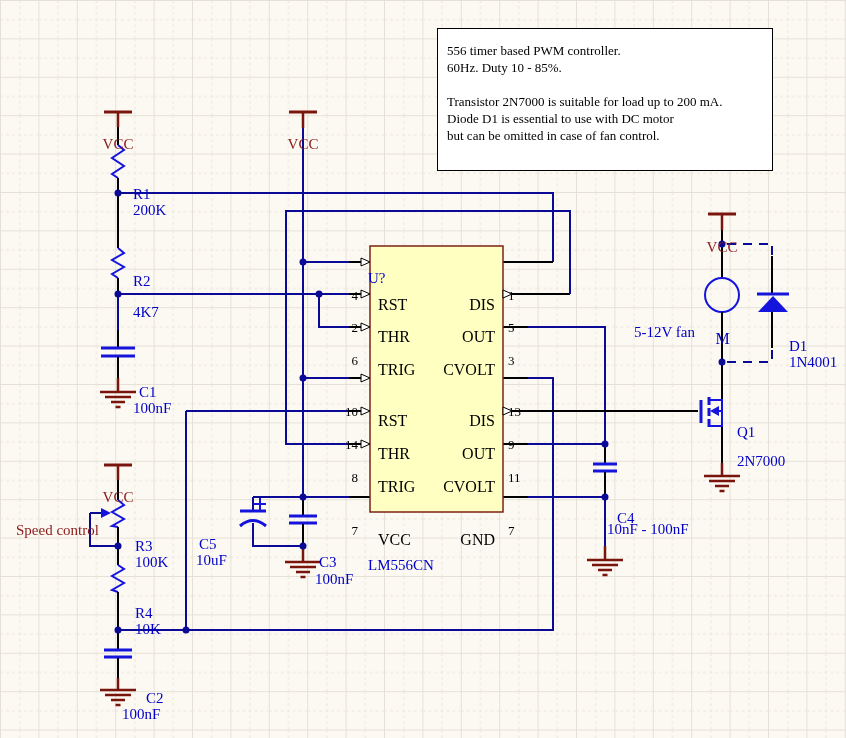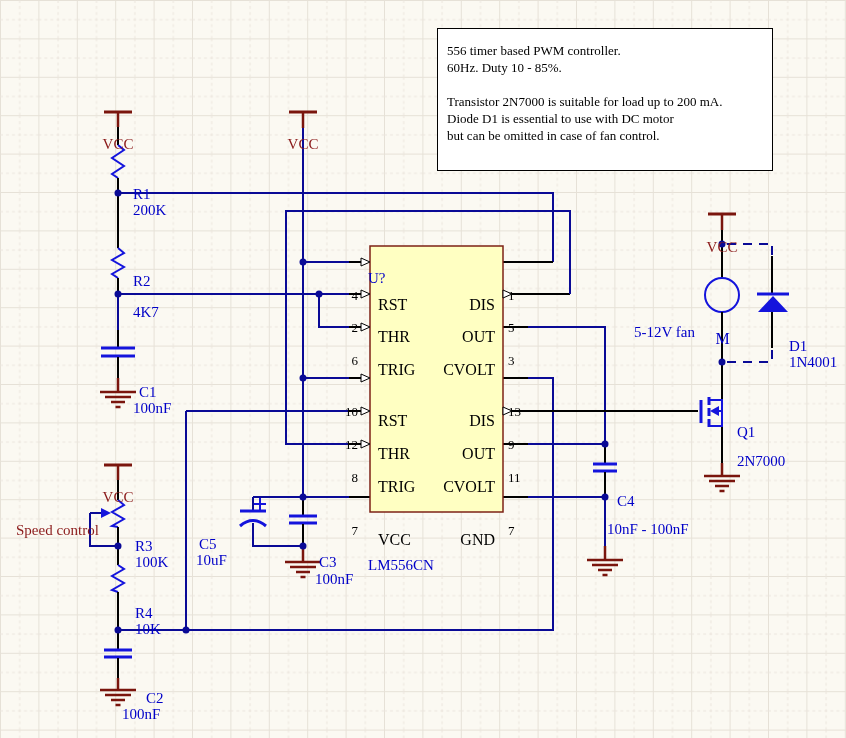--- a/index.html
+++ b/index.html
@@ -249,36 +249,36 @@
 <div class="lbl" style="left:135px;top:495px">R3</div>
 <div class="lbl" style="left:135px;top:511px">100K</div>
 <div class="lbl" style="left:135px;top:562px">R4</div>
 <div class="lbl" style="left:135px;top:578px">10K</div>
 <div class="lbl" style="left:146px;top:647px">C2</div>
 <div class="lbl" style="left:122px;top:663px">100nF</div>
 <div class="lbl" style="left:199px;top:493px">C5</div>
 <div class="lbl" style="left:196px;top:509px">10uF</div>
 <div class="lbl" style="left:319px;top:511px">C3</div>
 <div class="lbl" style="left:315px;top:528px">100nF</div>
-<div class="lbl" style="left:617px;top:450px">C4</div>
+<div class="lbl" style="left:617px;top:467px">C4</div>
 <div class="lbl" style="left:607px;top:478px">10nF - 100nF</div>
 <div class="lbl" style="left:789px;top:295px">D1</div>
 <div class="lbl" style="left:789px;top:311px">1N4001</div>
 <div class="lbl" style="left:737px;top:381px">Q1</div>
 <div class="lbl" style="left:737px;top:410px">2N7000</div>
 <div class="lbl ctr" style="left:714px;top:287px;width:17px;font-size:16px">M</div>
 
 <div class="lbl" style="left:368px;top:227px">U?</div>
 <div class="lbl" style="left:368px;top:514px">LM556CN</div>
 
 <div class="lbl pin-num rt" style="left:328px;top:245px;width:30px">4</div>
 <div class="lbl pin-num rt" style="left:328px;top:277px;width:30px">2</div>
 <div class="lbl pin-num rt" style="left:328px;top:310px;width:30px">6</div>
 <div class="lbl pin-num rt" style="left:328px;top:361px;width:30px">10</div>
-<div class="lbl pin-num rt" style="left:328px;top:394px;width:30px">12</div>
+<div class="lbl pin-num rt" style="left:328px;top:394px;width:30px">14</div>
 <div class="lbl pin-num rt" style="left:328px;top:427px;width:30px">8</div>
 <div class="lbl pin-num rt" style="left:328px;top:480px;width:30px">7</div>
 
 <div class="lbl pin-num" style="left:508px;top:245px;width:30px">1</div>
 <div class="lbl pin-num" style="left:508px;top:277px;width:30px">5</div>
 <div class="lbl pin-num" style="left:508px;top:310px;width:30px">3</div>
 <div class="lbl pin-num" style="left:508px;top:361px;width:30px">13</div>
 <div class="lbl pin-num" style="left:508px;top:394px;width:30px">9</div>
 <div class="lbl pin-num" style="left:508px;top:427px;width:30px">11</div>
 <div class="lbl pin-num" style="left:508px;top:480px;width:30px">7</div>

